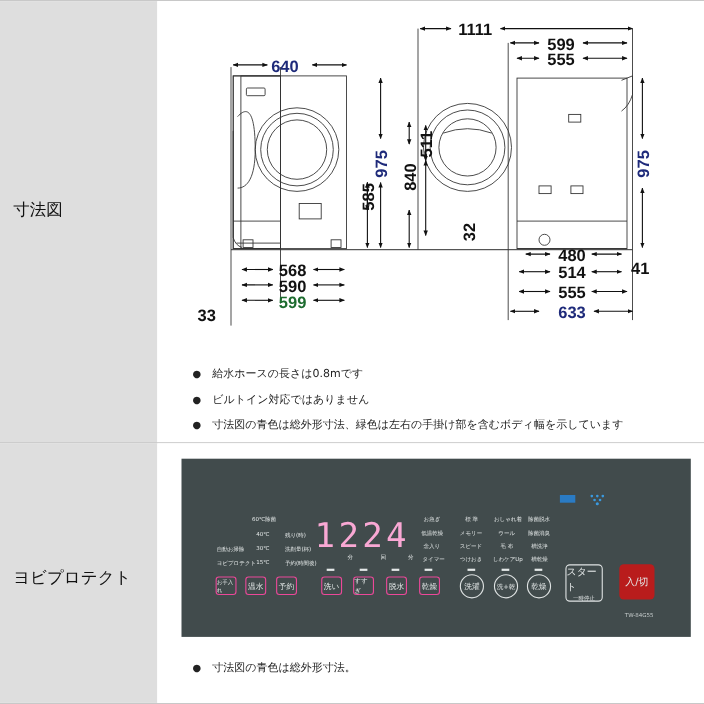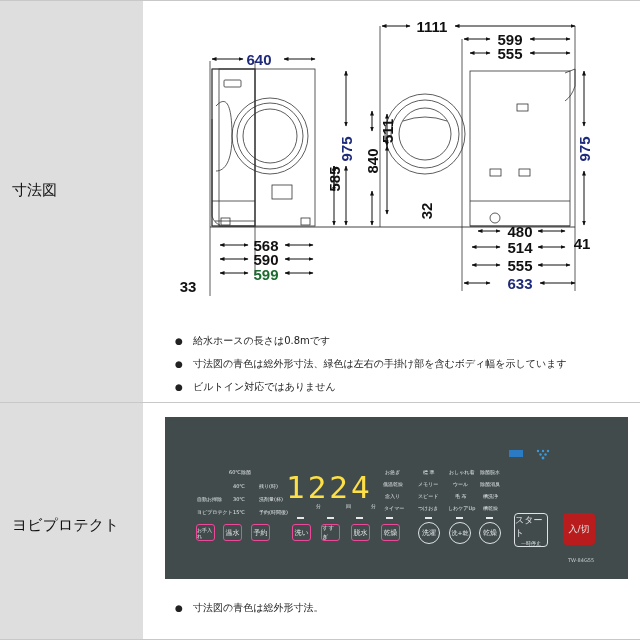--- a/index.html
+++ b/index.html
@@ -12,21 +12,21 @@
   .content-cell { position:absolute; left:143px; right:0; top:0; bottom:0; background:#fff; }
   svg text { font-family:"Liberation Sans", sans-serif; font-weight:bold; }
   .notes { position:absolute; left:20px; margin:12px; padding:0; list-style:none; }
   .notes li { position:relative; padding-left:18px; font-size:10px; color:#222; height:23px; line-height:14px; }
   .notes li::before { content:"●"; position:absolute; left:0; top:0; font-size:9px; }
   .panel { position:absolute; left:22px; top:14px; width:463px; height:162px; background:#414b4c; }
   .ptxt { position:absolute; color:#e4e8e8; font-size:5px; white-space:nowrap; }
   .btn-sq { position:absolute; width:19px; height:17px; border:1px solid #ec4899; border-radius:3px; color:#e4e8e8; font-size:7px; display:flex; align-items:center; justify-content:center; box-sizing:border-box; }
   .btn-rd { position:absolute; width:22px; height:22px; border:1px solid #dfe3e3; border-radius:50%; color:#e4e8e8; font-size:7px; display:flex; align-items:center; justify-content:center; box-sizing:border-box; }
   .ind { position:absolute; width:7px; height:2px; background:#e4e8e8; }
-  .seg { position:absolute; top:52px; color:#fde047; font-family:"DejaVu Sans Mono", monospace; font-size:31px; letter-spacing:3px; font-weight:normal; }
+  .seg { position:absolute; top:52px; color:#f9a8d4; font-family:"DejaVu Sans Mono", monospace; font-size:31px; letter-spacing:3px; font-weight:normal; }
 </style>
 </head>
 <body>
 
 <div class="row row-dim">
   <div class="label-cell">
     <div class="label-text" style="top:180px;">寸法図</div>
   </div>
   <div class="content-cell">
     <svg width="497" height="310" viewBox="143 0 497 310" style="position:absolute;left:0;top:0;">
@@ -128,22 +128,22 @@
         <text transform="translate(352,148) rotate(-90)" fill="#1e2a7a">975</text>
         <text transform="translate(340,178) rotate(-90)" fill="#111">585</text>
         <text transform="translate(378,160) rotate(-90)" fill="#111">840</text>
         <text transform="translate(393,130) rotate(-90)" fill="#111">511</text>
         <text transform="translate(432,210) rotate(-90)" fill="#111">32</text>
         <text transform="translate(590,148) rotate(-90)" fill="#1e2a7a">975</text>
       </g>
     </svg>
     <ul class="notes" style="top:321px;">
       <li>給水ホースの長さは0.8mです</li>
+      <li>ビルトイン対応ではありません</li>
       <li>寸法図の青色は総外形寸法、緑色は左右の手掛け部を含むボディ幅を示しています</li>
-      <li>ビルトイン対応ではありません</li>
     </ul>
   </div>
 </div>
 
 <div class="row row-panel">
   <div class="label-cell">
     <div class="label-text" style="top:113px;">ヨビプロテクト</div>
   </div>
   <div class="content-cell">
     <div class="panel">

